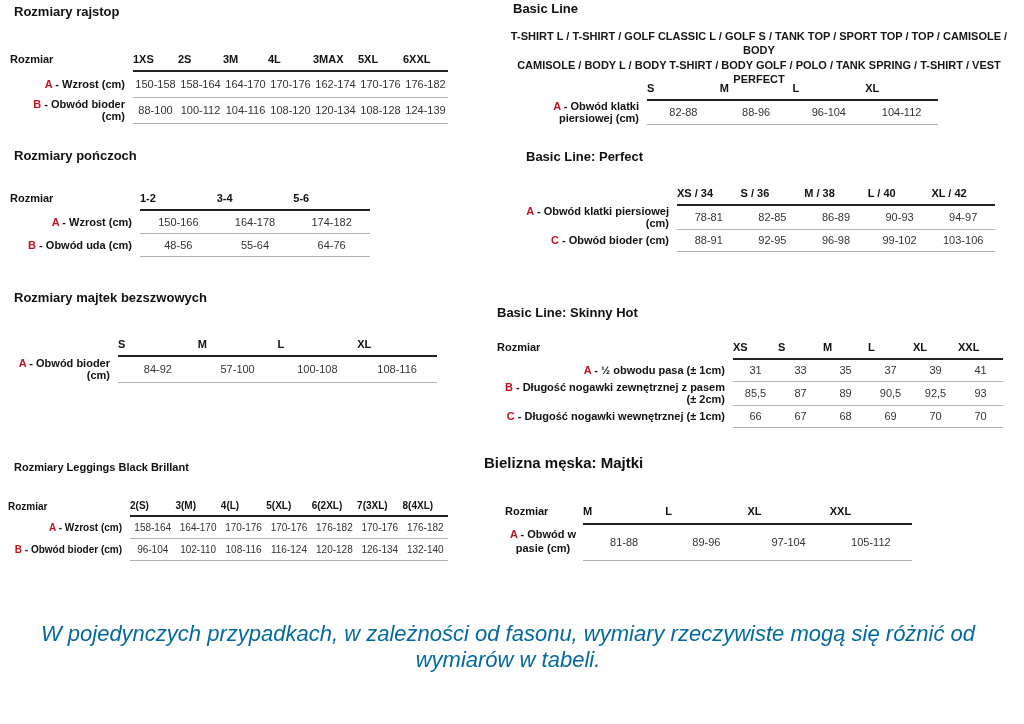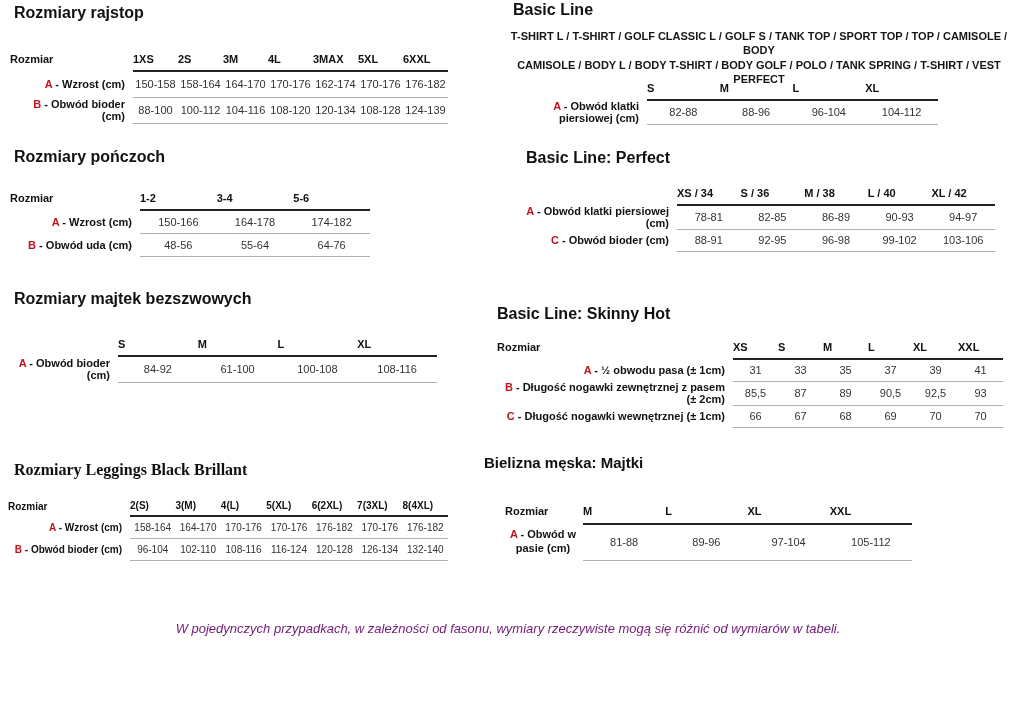--- a/index.html
+++ b/index.html
@@ -8,26 +8,26 @@
     width: 1024px; height: 724px;
     background: #ffffff;
     font-family: "Liberation Sans", sans-serif;
     color: #111;
     position: relative;
     overflow: hidden;
   }
   .sec-title {
     position: absolute;
     margin: 0;
-    font-size: 16px;
+    font-size: 13px;
     font-weight: bold;
     color: #111;
     white-space: nowrap;
   }
-  .sec-title.small { font-size: 16px; font-family: Liberation Serif, serif; }
+  .sec-title.small { font-size: 11px; }
   .sec-title.large { font-size: 15px; }
 
   #sub-r1 {
     position: absolute;
     left: 497px; top: 29px; width: 524px;
     text-align: center;
     font-size: 11px;
     font-weight: bold;
     line-height: 1.3;
     color: #161616;
@@ -101,23 +101,23 @@
   #tbl-r4 { left: 505px; top: 498px; width: 407px; }
   #tbl-r4 .lbl { width: 78px; }
   #tbl-r4 thead th { height: 26px; }
   #tbl-r4 tbody td { height: 36px; }
   #tbl-r4 tbody th.lbl { text-align: center; padding-right: 2px; line-height: 1.25; margin-top: 40px; }
 
   #footer {
     position: absolute;
     left: 0; top: 621px; width: 1016px;
     text-align: center;
-    font-size: 13px;
+    font-size: 22px;
     font-style: italic;
-    color: #701a75;
+    color: #0369a1;
   }
 </style>
 </head>
 <body>
 
 <main>
 
   <h2 class="sec-title" style="left:14px; top:4px;">Rozmiary rajstop</h2>
   <table class="szt" id="tbl-l1">
       <thead>
@@ -190,21 +190,21 @@
           <th>S</th>
           <th>M</th>
           <th>L</th>
           <th>XL</th>
         </tr>
       </thead>
       <tbody>
         <tr>
           <th class="lbl"><span class="red" style="color: rgb(193, 18, 31);">A</span> - Obwód bioder (cm)</th>
           <td>84-92</td>
-          <td>61-100</td>
+          <td>57-100</td>
           <td>100-108</td>
           <td>108-116</td>
         </tr>
       </tbody>
     </table>
 
   <h2 class="sec-title small" style="left:14px; top:461px;">Rozmiary Leggings Black Brillant</h2>
   <table class="szt" id="tbl-l4">
       <thead>
         <tr>

